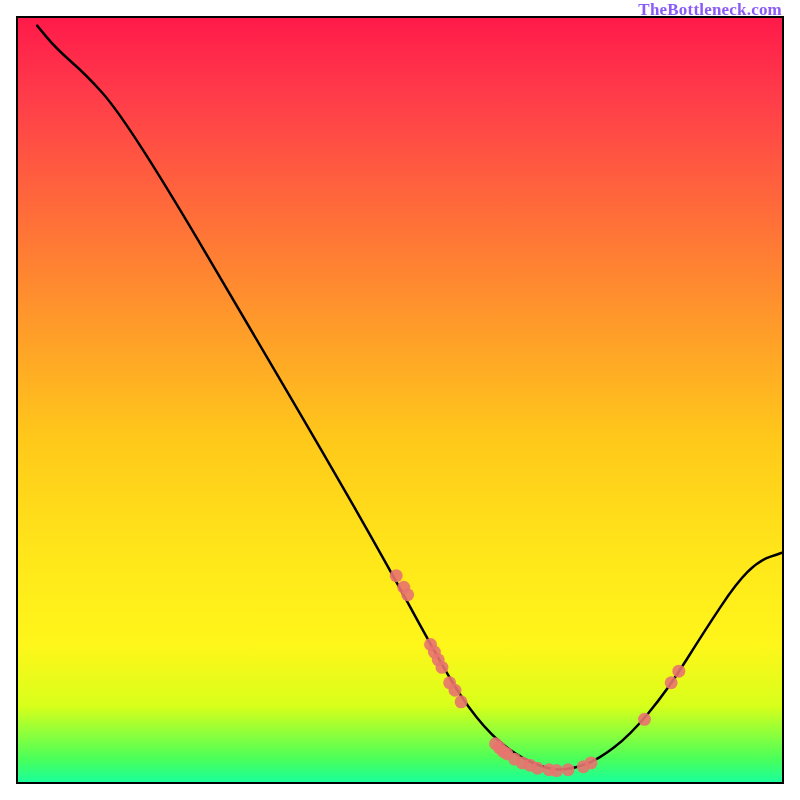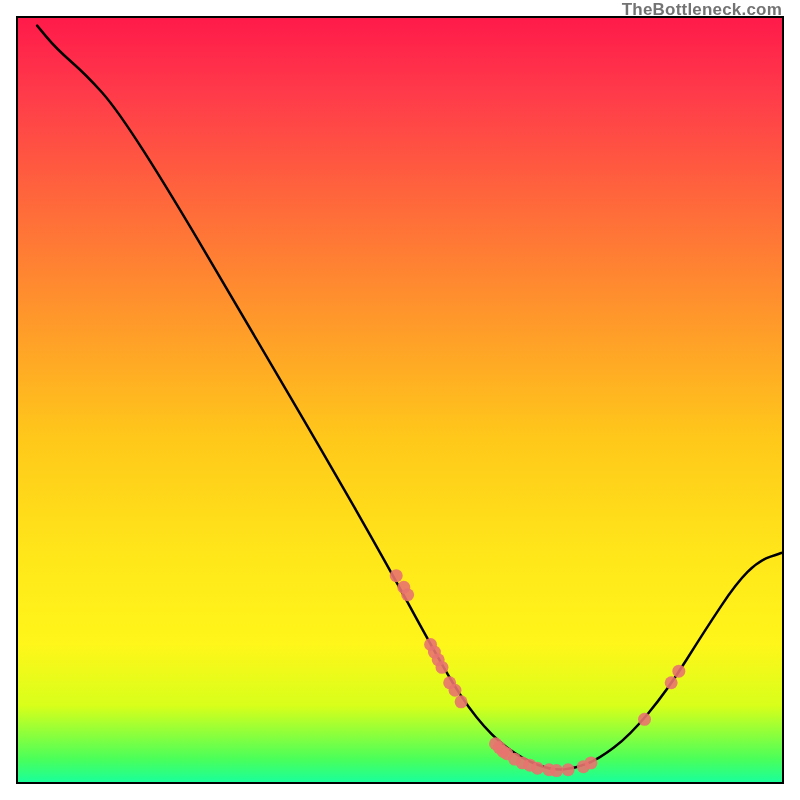--- a/index.html
+++ b/index.html
@@ -25,24 +25,24 @@
       #ffe61a 70%,
       #fff61a 82%,
       #d8ff1a 90%,
       #4aff5a 97%,
       #1aff9a 100%);
   }
   .attrib {
     position: absolute;
     top: 0px;
     right: 18px;
-    font-family: Liberation Sans, sans-serif;
+    font-family: Liberation Serif, serif;
     font-size: 17px;
     font-weight: bold;
-    color: #737373;
+    color: #8b5cf6;
     letter-spacing: 0.2px;
   }
   svg.curve {
     position: absolute;
     left: 0; top: 0;
     width: 100%; height: 100%;
   }
   .datapoint {
     fill: #e8736f;
     fill-opacity: 0.9;

